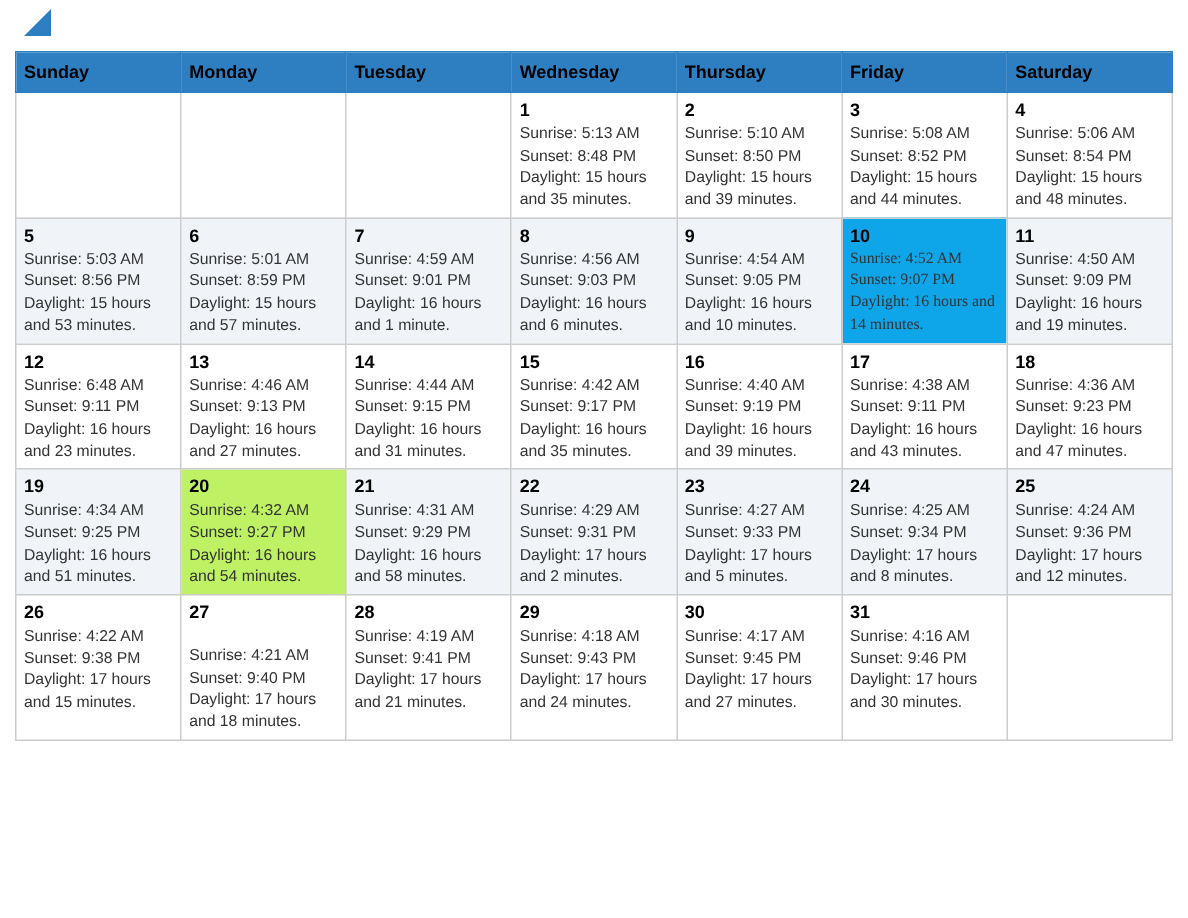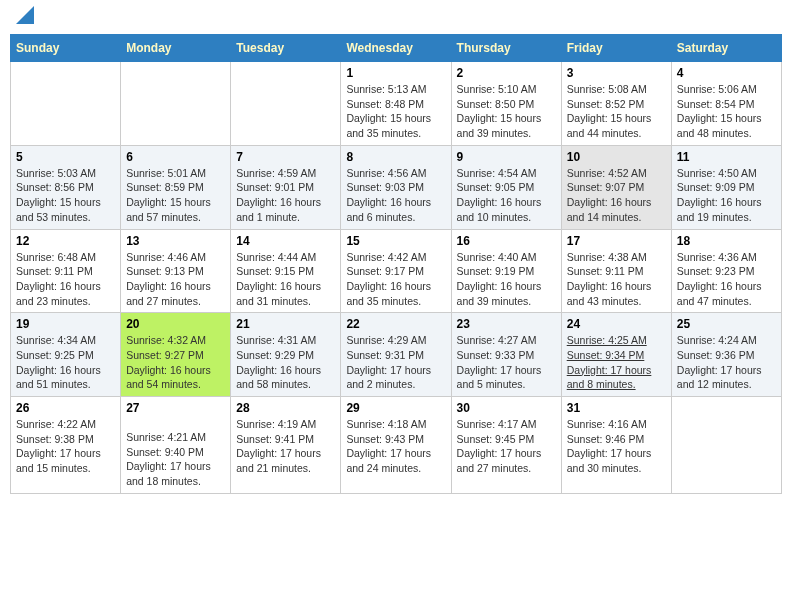--- a/index.html
+++ b/index.html
@@ -34,21 +34,21 @@
       font-size: 14px;
       color: #333;
     }
     .calendar {
       width: 100%;
       border-collapse: collapse;
       font-size: 11px;
     }
     .calendar th {
       background: #2e7fc1;
-      color: #fef9c3;
+      color: #000000;
       text-align: left;
       padding: 6px 5px;
       font-size: 12px;
       font-weight: bold;
       border: 1px solid #2e7fc1;
     }
     .calendar td {
       vertical-align: top;
       border: 1px solid #ccc;
       padding: 4px 5px;
@@ -160,23 +160,23 @@
           <div class="day-info" style="white-space: pre-line;">Sunrise: 4:56 AM
 Sunset: 9:03 PM
 Daylight: 16 hours and 6 minutes.</div>
         </td>
         <td style="background: rgb(240, 244, 248);">
           <div class="day-number">9</div>
           <div class="day-info" style="white-space: pre-line;">Sunrise: 4:54 AM
 Sunset: 9:05 PM
 Daylight: 16 hours and 10 minutes.</div>
         </td>
-        <td style="background: #e5e5e5;">
+        <td style="background: #0ea5e9;">
           <div class="day-number">10</div>
-          <div class="day-info" style="white-space: pre-line;">Sunrise: 4:52 AM
+          <div class="day-info" style="white-space: pre-line; font-family: Liberation Serif, serif;">Sunrise: 4:52 AM
 Sunset: 9:07 PM
 Daylight: 16 hours and 14 minutes.</div>
         </td>
         <td style="background: rgb(240, 244, 248);">
           <div class="day-number">11</div>
           <div class="day-info" style="white-space: pre-line;">Sunrise: 4:50 AM
 Sunset: 9:09 PM
 Daylight: 16 hours and 19 minutes.</div>
         </td>
       </tr>
@@ -250,21 +250,21 @@
 Daylight: 17 hours and 2 minutes.</div>
         </td>
         <td style="background: rgb(240, 244, 248);">
           <div class="day-number">23</div>
           <div class="day-info" style="white-space: pre-line;">Sunrise: 4:27 AM
 Sunset: 9:33 PM
 Daylight: 17 hours and 5 minutes.</div>
         </td>
         <td style="background: rgb(240, 244, 248);">
           <div class="day-number">24</div>
-          <div class="day-info" style="white-space: pre-line; text-decoration: underline;">Sunrise: 4:25 AM
+          <div class="day-info" style="white-space: pre-line;">Sunrise: 4:25 AM
 Sunset: 9:34 PM
 Daylight: 17 hours and 8 minutes.</div>
         </td>
         <td style="background: rgb(240, 244, 248);">
           <div class="day-number">25</div>
           <div class="day-info" style="white-space: pre-line;">Sunrise: 4:24 AM
 Sunset: 9:36 PM
 Daylight: 17 hours and 12 minutes.</div>
         </td>
       </tr>

